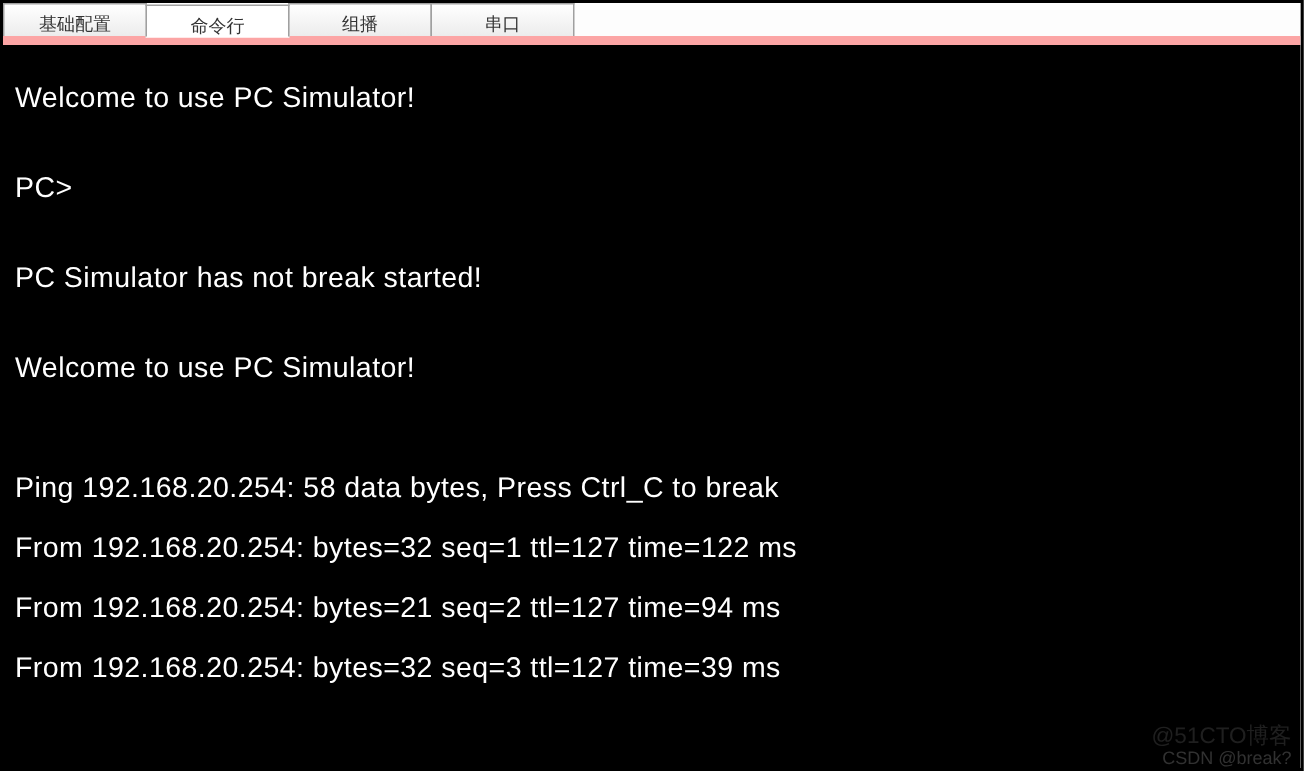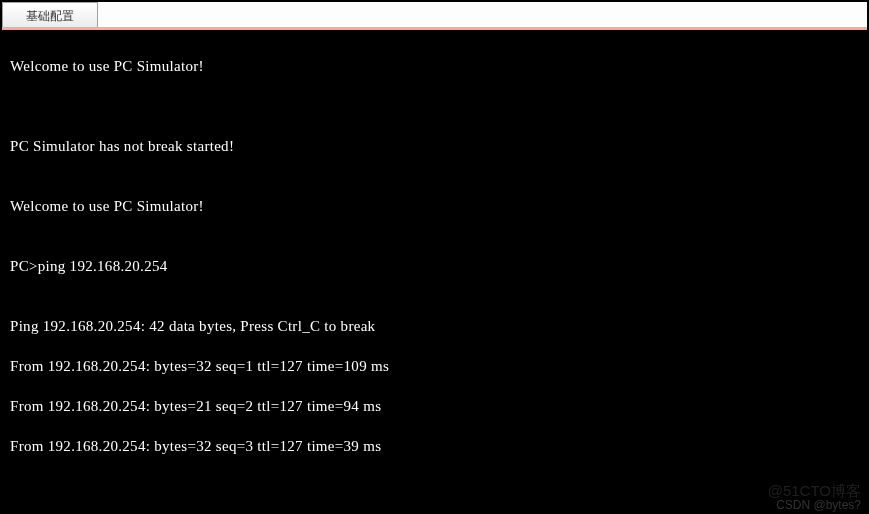--- a/index.html
+++ b/index.html
@@ -10,21 +10,21 @@
       font-family: "Microsoft YaHei", Arial, sans-serif;
       font-size: 12px;
       border: 2px solid #000;
       position: relative;
       overflow: hidden;
     }
     .tabs {
       display: flex;
       height: 28px;
       background: #fdfdfd;
-      border-bottom: 3px solid #fca5a5;
+      border-bottom: 6px solid #fca5a5;
     }
     .tab {
       padding: 4px 0;
       width: 96px;
       text-align: center;
       border: 1px solid #a0a0a0;
       border-bottom: none;
       background: linear-gradient(#ffffff, #ececec);
       color: #333;
       cursor: pointer;
@@ -35,22 +35,22 @@
     .tab.active {
       background: #ffffff;
       border-bottom: 1px solid #ffffff;
       position: relative;
       top: 1px;
       z-index: 2;
     }
     .terminal {
       background: #000;
       color: #fff;
-      font-family: Liberation Serif, serif;
-      font-size: 15px;
+      font-family: Liberation Sans, sans-serif;
+      font-size: 19px;
       line-height: 20px;
       padding: 6px 8px 4px 8px;
       height: calc(100% - 28px);
       white-space: pre;
       overflow: hidden;
       letter-spacing: 0.3px;
     }
     .watermark {
       position: absolute;
       right: 6px;
@@ -62,44 +62,47 @@
       line-height: 14px;
       text-align: right;
     }
     .watermark .wm1 { color: rgba(140,140,140,0.22); font-size: 15px; }
   </style>
 </head>
 <body>
 
 <div class="tabs">
   <div class="tab">基础配置</div>
+  <div class="tab active">命令行</div>
+  <div class="tab">组播</div>
+  <div class="tab">串口</div>
 </div>
 
 <div class="terminal">
 <div>Welcome to use PC Simulator!</div>
 <div></div>
+<div>PC&gt;</div>
 <div></div>
 <div>PC Simulator has not break started!</div>
 <div></div>
 <div>Welcome to use PC Simulator!</div>
 <div></div>
-<div>PC&gt;ping 192.168.20.254</div>
 <div></div>
-<div>Ping 192.168.20.254: 42 data bytes, Press Ctrl_C to break</div>
-<div>From 192.168.20.254: bytes=32 seq=1 ttl=127 time=109 ms</div>
+<div>Ping 192.168.20.254: 58 data bytes, Press Ctrl_C to break</div>
+<div>From 192.168.20.254: bytes=32 seq=1 ttl=127 time=122 ms</div>
 <div>From 192.168.20.254: bytes=21 seq=2 ttl=127 time=94 ms</div>
 <div>From 192.168.20.254: bytes=32 seq=3 ttl=127 time=39 ms</div>
 
 
 <div></div>
 
 
 
 
 
 <div></div>
 
 </div>
 
 <div class="watermark">
   <div class="wm1">@51CTO博客</div>
-  <div>CSDN @bytes?</div>
+  <div>CSDN @break?</div>
 </div>
 
 </body></html>

